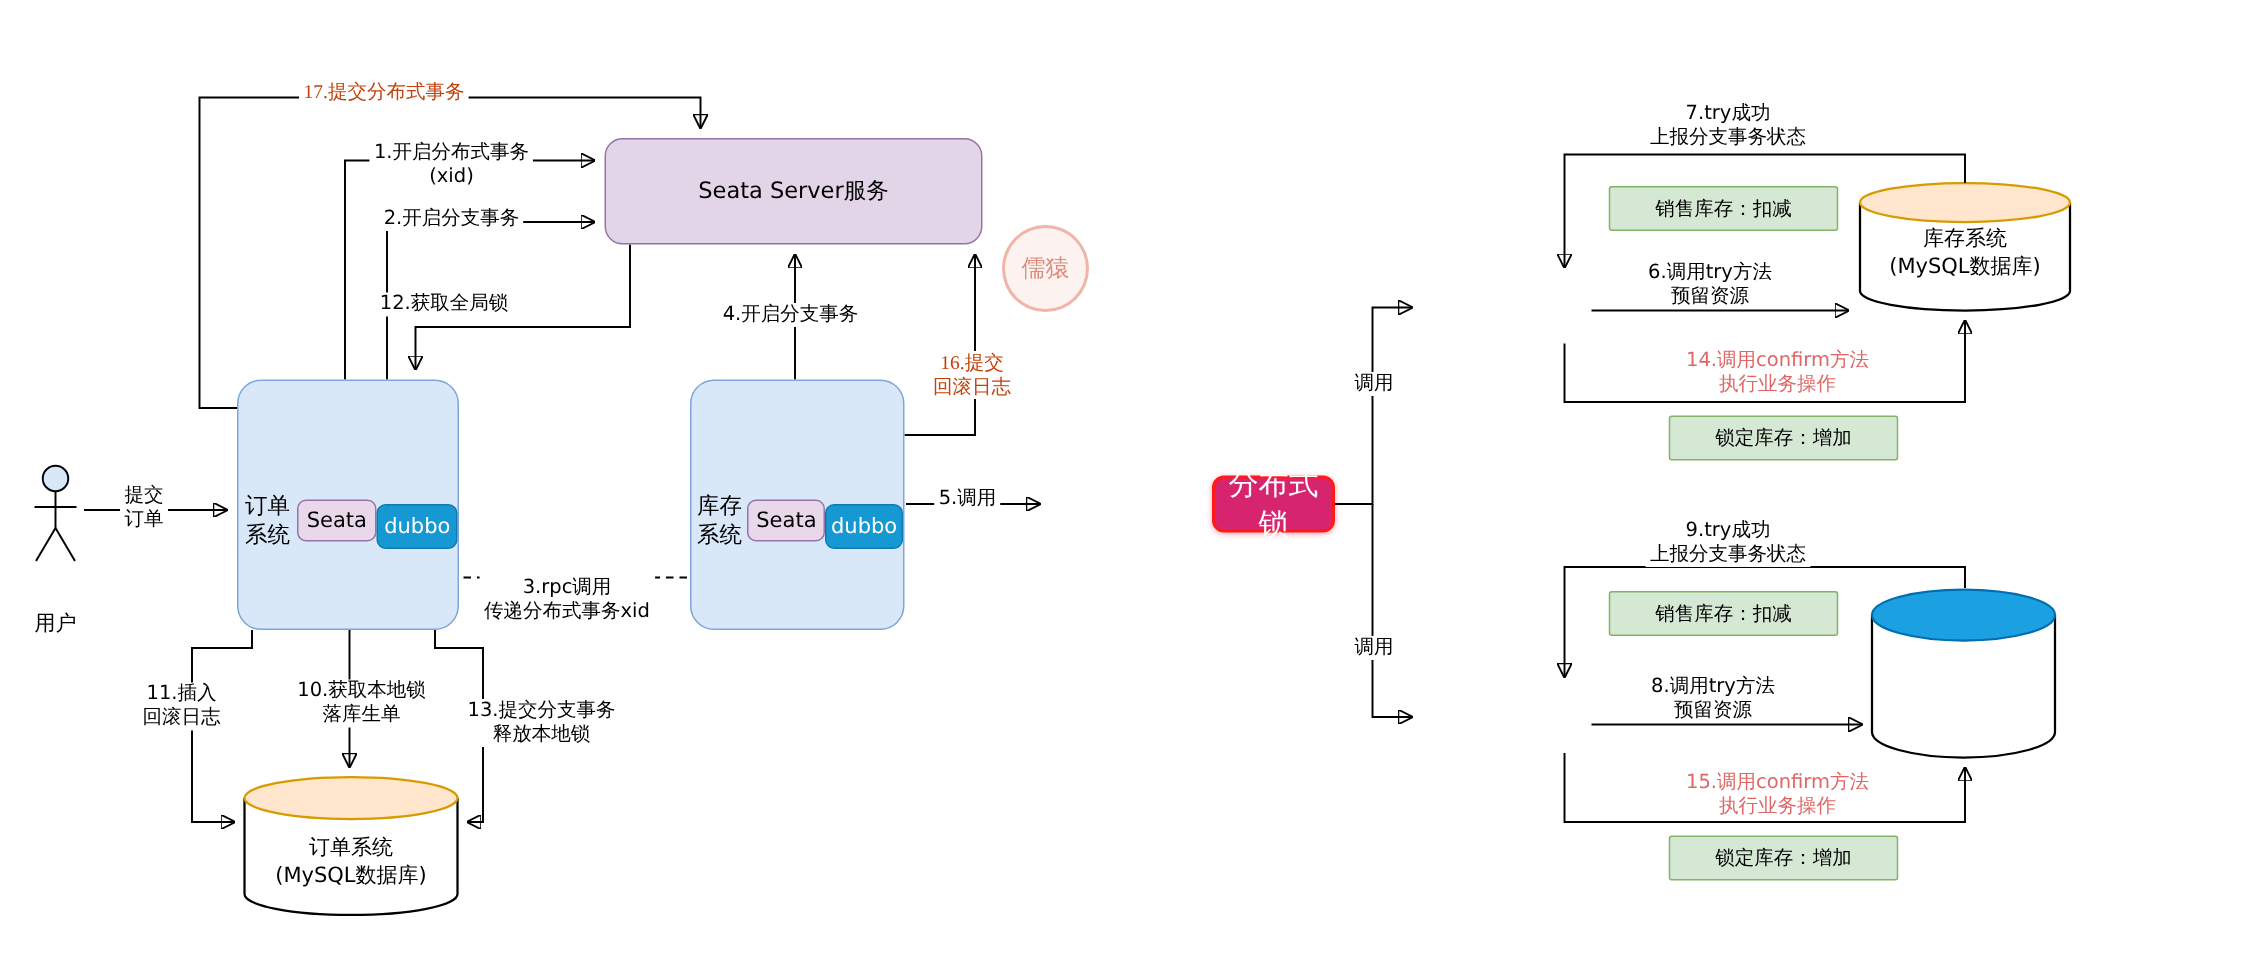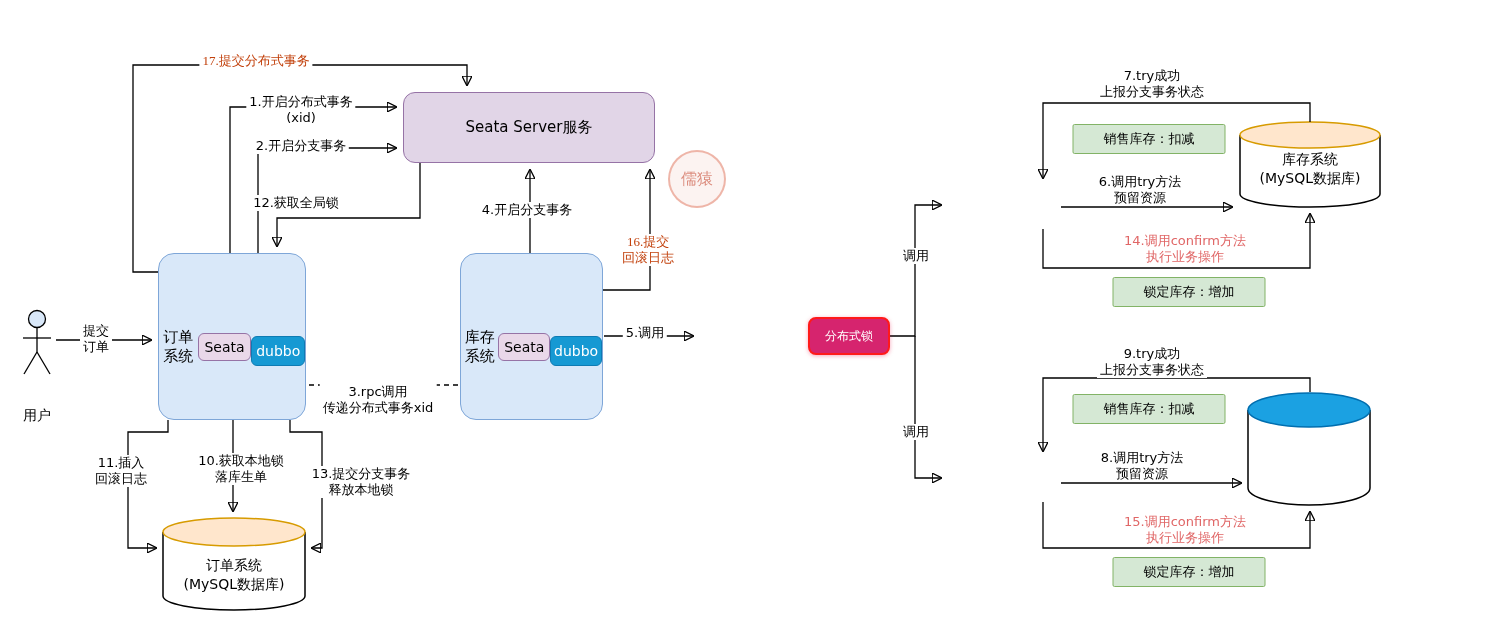--- a/index.html
+++ b/index.html
@@ -14,21 +14,21 @@
 
   .sys-box { background:#d9e8f9; border:1.5px solid #7ea6d8; border-radius:16px; justify-content:flex-start; }
   .sys-title { margin-top:20px; font-size:15px; }
   .chip { width:82px; height:28px; display:flex; align-items:center; justify-content:center; font-size:14px; border-radius:6px; }
   .chip-seata { margin-top:20px; background:#e9d8e9; border:1.5px solid #9673a6; }
   .chip-dubbo { margin-top:29px; height:30px; background:#1699d3; border:1.5px solid #0e7bb3; color:#fff; }
 
   .purple-box { background:#e1d5e7; border:1.5px solid #9673a6; border-radius:12px; font-size:15px; line-height:21px; }
   .green-box  { background:#d5e8d4; border:1.5px solid #82b366; border-radius:4px; font-size:14px; line-height:19px; }
   .cream-box  { background:#faf7e3; border:1px solid #8f8f8f; border-radius:3px; font-size:14px; }
-  .lock-box   { background:#d6246e; border:2px solid #ff1a1a; border-radius:8px; color:#fff; font-size:12px;
+  .lock-box   { background:#d6246e; border:2px solid #ff1a1a; border-radius:8px; color:#fff; font-size:20px;
                 box-shadow:0 1px 4px rgba(230,0,60,.35); z-index:4; }
 
   .cyl-text { position:absolute; z-index:2; transform:translateX(-50%); text-align:center; font-size:14px; line-height:19px; white-space:nowrap; }
 
   .lbl { position:absolute; z-index:3; transform:translate(-50%,-50%); text-align:center; font-size:13px;
          line-height:16px; background:#fff; padding:0 3px; white-space:nowrap; }
   .red { color:#c2410c;font-family:Liberation Serif, serif; }
   .softred { color:#e06666; }
 
   .ann { position:absolute; z-index:3; transform:translate(-50%,-50%); background:#d5e8d4; border:1px solid #82b366;

